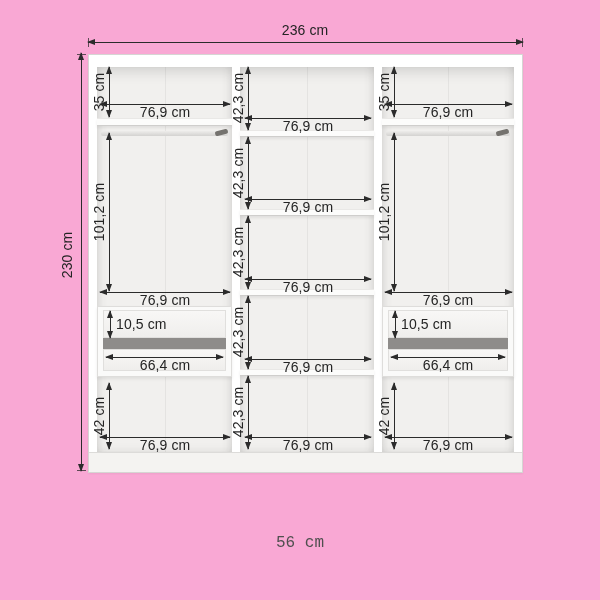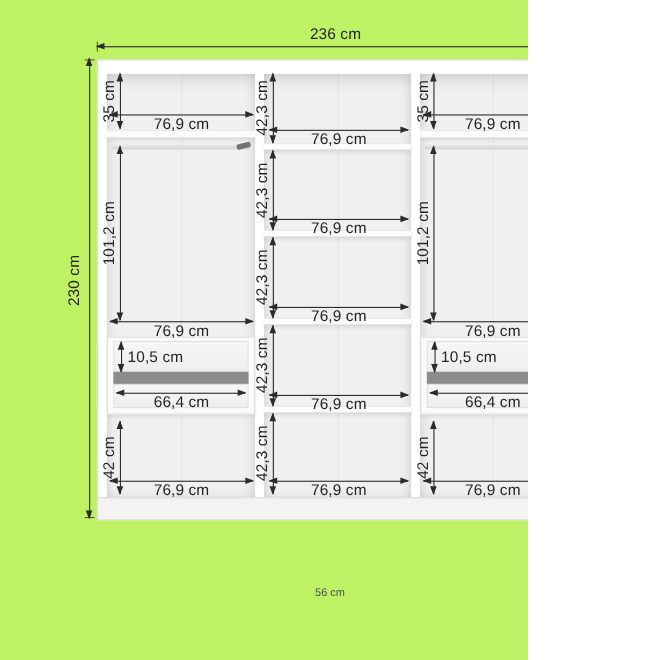--- a/index.html
+++ b/index.html
@@ -1,17 +1,17 @@
 <!DOCTYPE html>
 <html style="--dimension: #2b2b2b; --interior: #f1f0ee; --panel: #ffffff; --drawer-gap: #8e8c8a;"><head>
 <meta charset="utf-8">
 <style>
   html,body{margin:0;padding:0;background:#fff;}
   body{width:600px;height:600px;font-family:"Liberation Sans", sans-serif;}
-  .canvas{position:relative;width:480px;height:600px;background:#bef264;overflow:hidden;}
+  .canvas{position:relative;width:600px;height:600px;background:#f9a8d4;overflow:hidden;}
 
   
   .cab-frame{position:absolute;left:88px;top:54px;width:435px;height:419px;
     background:#fff;border:1px solid #d6d5d3;box-sizing:border-box;
     box-shadow:0 1px 2px rgba(0,0,0,.05);}
   .cab-interior{position:absolute;background:#f1f0ee;
     box-shadow:inset 0 12px 14px -9px rgba(70,70,68,.22),
                inset 9px 0 10px -8px rgba(70,70,68,.16),
                inset -9px 0 10px -8px rgba(70,70,68,.16),
                inset 0 -7px 8px -6px rgba(70,70,68,.10);}
@@ -49,21 +49,21 @@
   .tick-h{position:absolute;height:1px;width:9px;background:var(--dimension,#2b2b2b);opacity:.75;}
 
   .dlabel{position:absolute;font-size:14px;color:#242424;white-space:nowrap;
     transform:translate(-50%,-50%);letter-spacing:.1px;}
   .vlabel{transform:translate(-50%,-50%) rotate(-90deg);}
   .llabel{transform:translate(0,-50%);}
 
   .footer-langs{position:absolute;left:0;top:505px;width:600px;text-align:center;
     font-size:17px;color:#1d1d1d;letter-spacing:.2px;}
   .footer-depth{position:absolute;left:0;top:534px;width:600px;text-align:center;
-    font-size:10px;color:#4f4f4f;}
+    font-size:16px;color:#4f4f4f;font-family:Liberation Mono, monospace;}
 </style>
 </head>
 <body>
 
 <div class="canvas">
 
   <div class="hdim" style="left:88px;top:42px;width:435px"></div>
   <div class="tick-v" style="left:88px;top:38px"></div>
   <div class="tick-v" style="left:522px;top:38px"></div>
   <span class="dlabel" style="left:305px;top:30px">236 cm</span>

